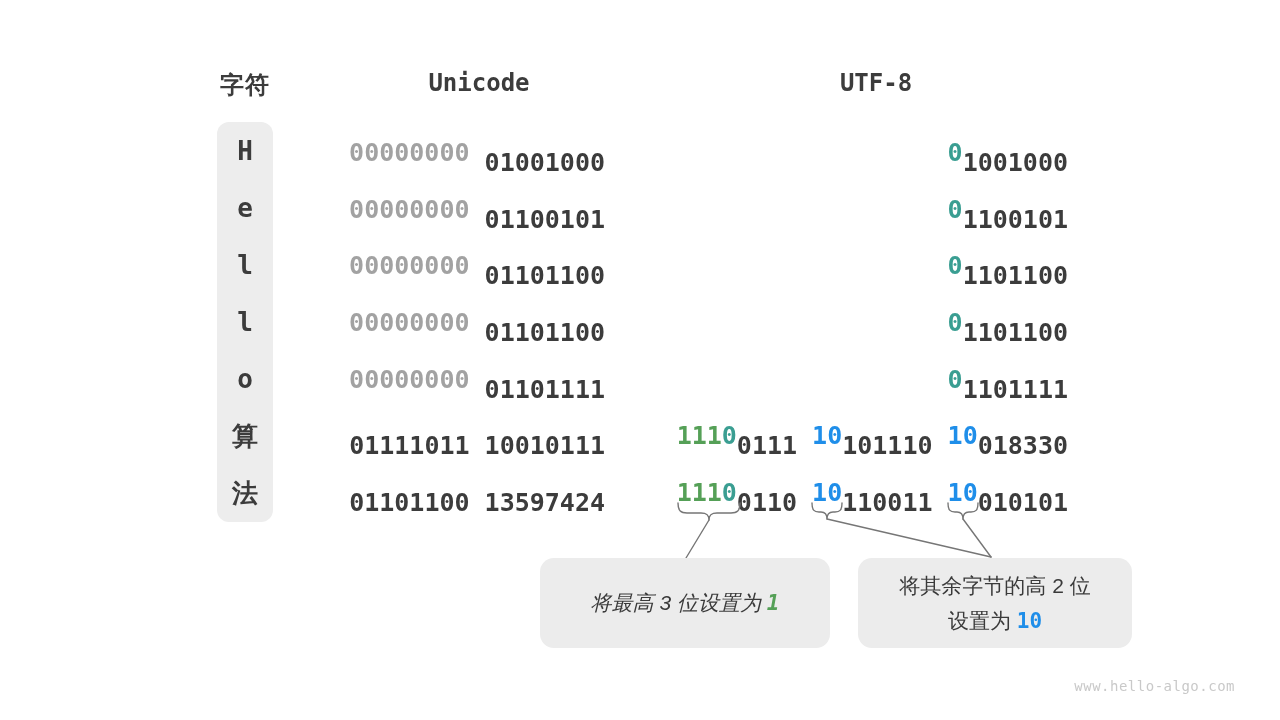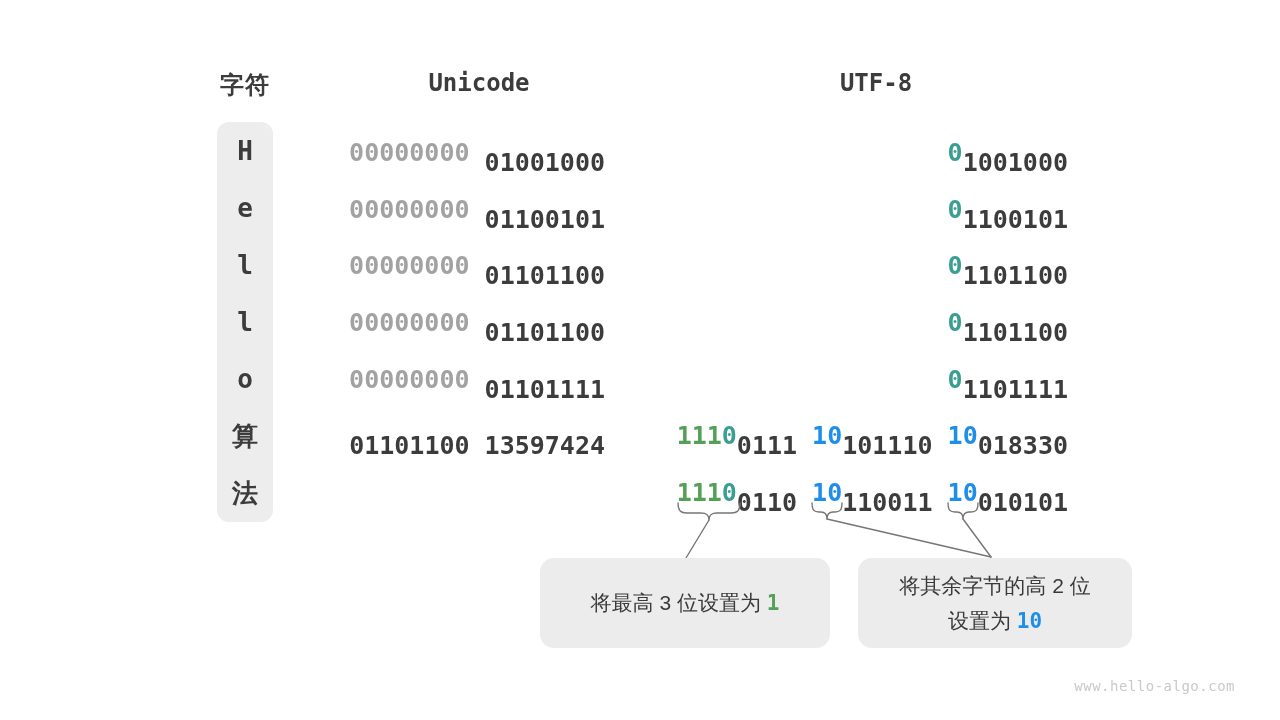--- a/index.html
+++ b/index.html
@@ -38,21 +38,21 @@
   .callout{
     position:absolute;background:#ececec;border-radius:14px;
     display:flex;flex-direction:column;align-items:center;justify-content:center;
     font-family:"Liberation Sans","DejaVu Sans",sans-serif;
     font-size:21px;color:#3a3a3a;line-height:35px;white-space:pre;
   }
   .callout .hl{
     font-family:"DejaVu Sans Mono","Liberation Mono",monospace;
     font-weight:700;
   }
-  #callout-left{left:540px;top:558px;width:290px;height:90px;}
+  #callout-left{left:540px;top:558px;width:290px;height:90px;font-style:italic;}
   #callout-right{left:858px;top:558px;width:274px;height:90px;}
   .watermark{
     position:absolute;right:45px;top:678px;
     font-size:14px;color:#c9c9c9;letter-spacing:0.5px;margin-left:12px;
   }
 </style>
 </head>
 <body>
 
 <div class="stage">
@@ -70,20 +70,21 @@
       <div class="char-cell">算</div>
       <div class="char-cell">法</div>
     </div>
 
   <div class="bin-col" id="unicode-col">
       <div class="bin-row"><span class="c-gray">00000000 </span><span class="c-dark">01001000</span></div>
       <div class="bin-row"><span class="c-gray">00000000 </span><span class="c-dark">01100101</span></div>
       <div class="bin-row"><span class="c-gray">00000000 </span><span class="c-dark">01101100</span></div>
       <div class="bin-row"><span class="c-gray">00000000 </span><span class="c-dark">01101100</span></div>
       <div class="bin-row"><span class="c-gray">00000000 </span><span class="c-dark">01101111</span></div>
+      <div class="bin-row"><span class="c-dark">01111011 10010111</span></div>
       <div class="bin-row"><span class="c-dark">01101100 13597424</span></div>
     </div>
 
   <div class="bin-col" id="utf8-col">
       <div class="bin-row"><span class="c-teal">0</span><span class="c-dark">1001000</span></div>
       <div class="bin-row"><span class="c-teal">0</span><span class="c-dark">1100101</span></div>
       <div class="bin-row"><span class="c-teal">0</span><span class="c-dark">1101100</span></div>
       <div class="bin-row"><span class="c-teal">0</span><span class="c-dark">1101100</span></div>
       <div class="bin-row"><span class="c-teal">0</span><span class="c-dark">1101111</span></div>
       <div class="bin-row"><span class="c-green">111</span><span class="c-teal">0</span><span class="c-dark">0111 </span><span class="c-blue">10</span><span class="c-dark">101110 </span><span class="c-blue">10</span><span class="c-dark">018330</span></div>

